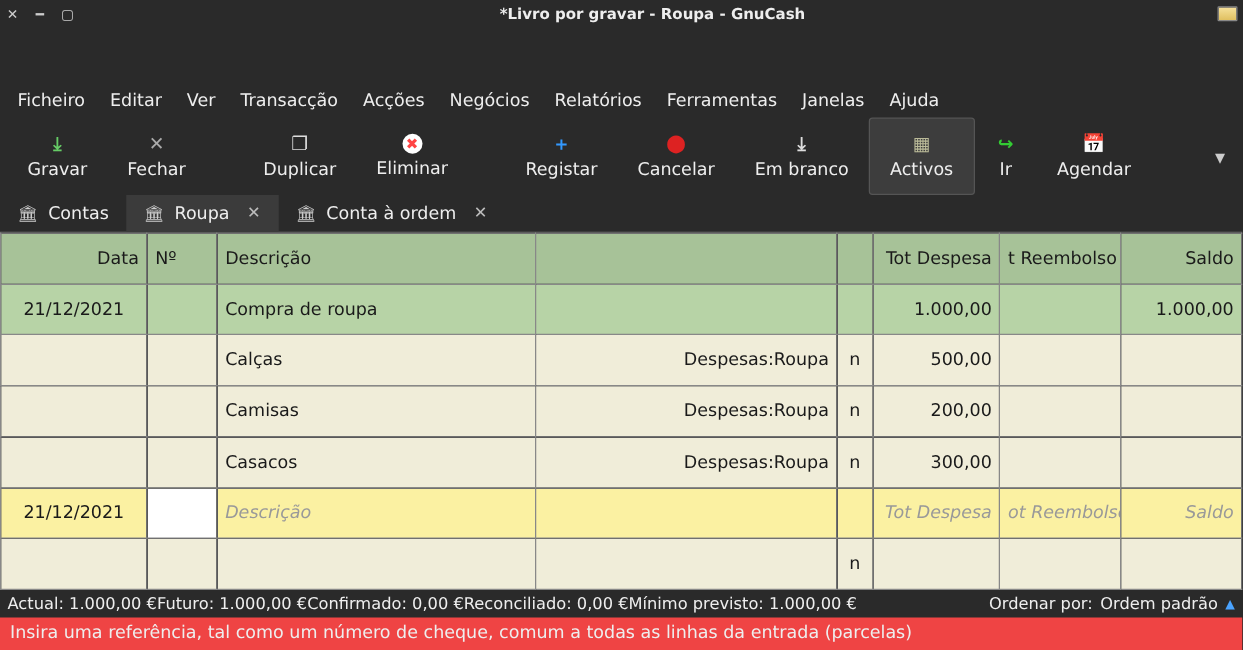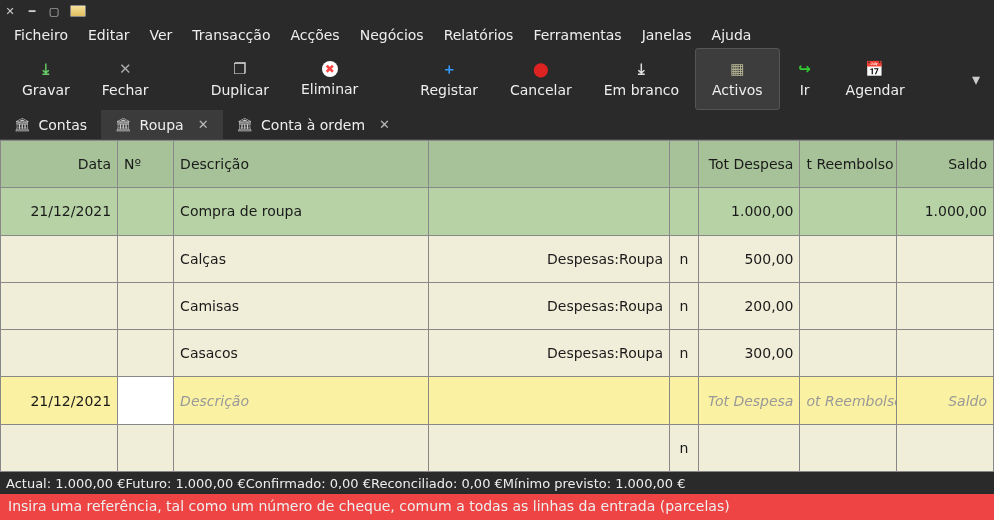--- a/index.html
+++ b/index.html
@@ -6,21 +6,21 @@
   body { background: #2a2a2a; color: #e0e0e0; width: 994px; height: 520px; overflow: hidden; display: flex; flex-direction: column; }
 
   
   .titlebar { height: 22px; background: #2a2a2a; display: flex; align-items: center; padding: 0 4px; font-size: 12px; }
   .winbtns { display: flex; gap: 10px; margin-right: 10px; }
   .winbtn { width: 12px; height: 12px; display: flex; align-items: center; justify-content: center; color: #ccc; font-size: 11px; }
   .title { flex: 1; text-align: center; color: #eee; font-weight: bold; }
   .titleicon { width: 16px; height: 12px; background: linear-gradient(#f5e09a,#e0c060); border: 1px solid #888; border-radius: 1px; }
 
   
-  .menubar { height: 26px; background: #2a2a2a; display: flex; align-items: center; gap: 0; padding: 0 4px; font-size: 14px; }
+  .menubar { height: 26px; background: #2a2a2a; display: flex; align-items: center; gap: 0; padding: 0 4px; font-size: 14px; margin-top: 46px; }
   .menuitem { padding: 4px 10px; color: #eee; cursor: default; }
 
   
   .toolbar { height: 62px; background: #2a2a2a; display: flex; align-items: stretch; padding: 0 6px; }
   .tbtn { display: flex; flex-direction: column; align-items: center; justify-content: center; padding: 4px 16px; color: #eee; font-size: 14px; gap: 4px; border-radius: 3px; }
   .tbtn.active { background: #3d3d3d; border: 1px solid #555; }
   .ticon { width: 18px; height: 18px; display: flex; align-items: center; justify-content: center; font-size: 15px; font-weight: bold; }
   .spacer { flex: 1; }
   .chev { width: 24px; display: flex; align-items: center; justify-content: center; color: #ccc; }
 
@@ -29,21 +29,21 @@
   .tab { display: flex; align-items: center; gap: 8px; padding: 0 14px; color: #eee; font-size: 14px; }
   .tab.active { background: #3b3b3b; }
   .tabicon { font-size: 13px; color: #ccc; }
   .tabclose { color: #bbb; margin-left: 6px; font-size: 13px; }
 
   
   .ledger { flex: 1; background: #2a2a2a; display: flex; }
   table.grid { width: 100%; border-collapse: collapse; font-size: 14px; color: #1a1a1a; table-layout: fixed; }
   table.grid th, table.grid td { border: 1px solid #888; height: 27px; padding: 0 6px; overflow: hidden; white-space: nowrap; }
   table.grid th { background: #a7c298; font-weight: normal; text-align: left; }
-  .col-date { width: 115px; text-align: right; }
+  .col-date { width: 115px; text-align: center; }
   .col-no   { width: 55px; }
   .col-desc { width: 250px; }
   .col-acct { width: 237px; text-align: right !important; }
   .col-n    { width: 28px; text-align: center !important; }
   .col-amt1 { width: 100px; text-align: right !important; }
   .col-amt2 { width: 95px; text-align: right !important; }
   .col-bal  { width: 95px; text-align: right !important; }
   tr.head-row td { background: #b7d3a6; }
   tr.split-row td { background: #f0edd9; }
   tr.empty-yellow td { background: #fbf1a2; }
@@ -61,20 +61,21 @@
 </style>
 </head>
 <body>
 
 <div class="titlebar">
   <div class="winbtns">
     <span class="winbtn">✕</span>
     <span class="winbtn">━</span>
     <span class="winbtn">▢</span>
   </div>
+  <div class="title">*Livro por gravar - Roupa - GnuCash</div>
   <div class="titleicon"></div>
 </div>
 
 <div class="menubar">
   <div class="menuitem">Ficheiro</div>
   <div class="menuitem">Editar</div>
   <div class="menuitem">Ver</div>
   <div class="menuitem">Transacção</div>
   <div class="menuitem">Acções</div>
   <div class="menuitem">Negócios</div>
@@ -226,14 +227,19 @@
   <div class="blue-line"></div>
   <div class="dark-fill"></div>
 </div>
 
 <div class="statusbar">
   <span>Actual: 1.000,00 €</span>
   <span>Futuro: 1.000,00 €</span>
   <span>Confirmado: 0,00 €</span>
   <span>Reconciliado: 0,00 €</span>
   <span>Mínimo previsto: 1.000,00 €</span>
+  <span class="rt">
+    <span>Ordenar por:</span>
+    <span>Ordem padrão</span>
+    <span class="sort-arrow">▲</span>
+  </span>
 </div>
 <div class="hint">Insira uma referência, tal como um número de cheque, comum a todas as linhas da entrada (parcelas)</div>
 
 </body></html>

